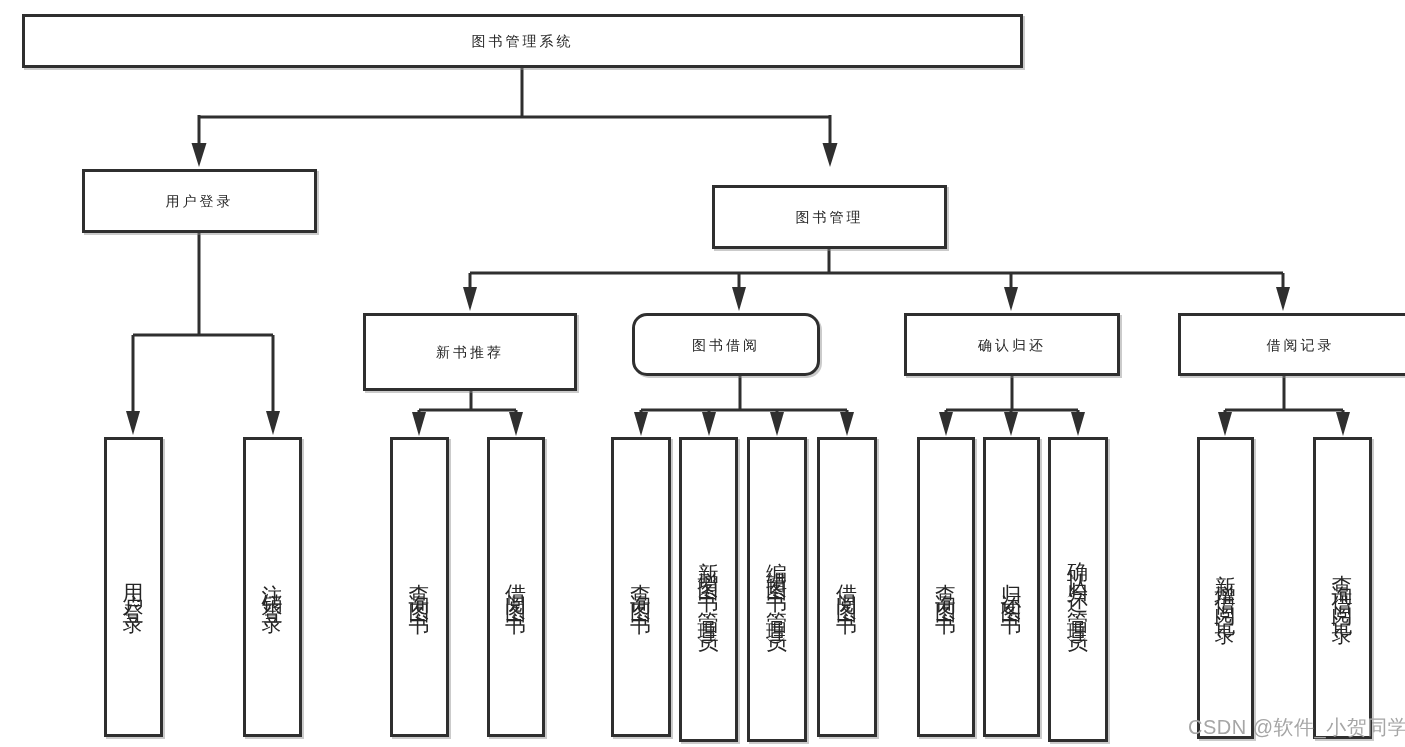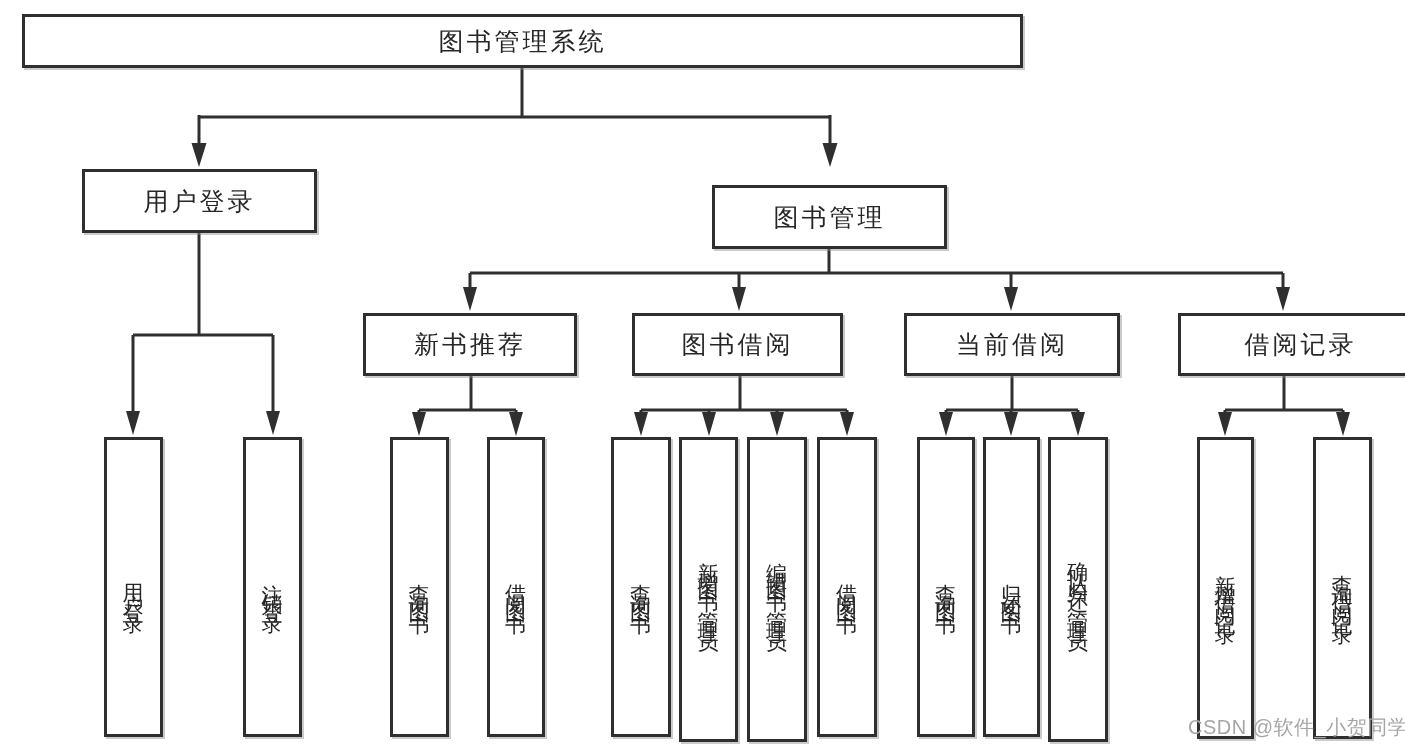--- a/index.html
+++ b/index.html
@@ -27,21 +27,21 @@
     border: 3px solid #2f2f2f;
     background: #ffffff;
     display: flex;
     align-items: center;
     justify-content: center;
     color: #262626;
     z-index: 2;
     box-shadow: 2px 2px 0 rgba(140,140,140,0.45);
   }
   .h-label {
-    font-size: 25px;
+    font-size: 14px;
     letter-spacing: 3px;
     white-space: nowrap;
     line-height: 1;
   }
   .v-label {
     writing-mode: vertical-rl;
     text-orientation: mixed;
     font-size: 21px;
     letter-spacing: 10px;
     line-height: 1;
@@ -122,28 +122,28 @@
     <span class="h-label">图书管理系统</span>
   </div>
 
   <div class="node" style="left:82px; top:169px; width:235px; height:64px;">
     <span class="h-label">用户登录</span>
   </div>
   <div class="node" style="left:712px; top:185px; width:235px; height:64px;">
     <span class="h-label">图书管理</span>
   </div>
 
-  <div class="node" style="left:363px; top:313px; width:214px; height:63px;">
+  <div class="node" style="left:363px; top:313px; width:214px; height:78px;">
     <span class="h-label">新书推荐</span>
   </div>
-  <div class="node" style="left:632px; top:313px; width:211px; height:63px;">
+  <div class="node" style="left:632px; top:313px; width:188px; height:63px;border-radius:15px;">
     <span class="h-label">图书借阅</span>
   </div>
   <div class="node" style="left:904px; top:313px; width:216px; height:63px;">
-    <span class="h-label">当前借阅</span>
+    <span class="h-label">确认归还</span>
   </div>
   <div class="node" style="left:1178px; top:313px; width:245px; height:63px;">
     <span class="h-label">借阅记录</span>
   </div>
 
   <div class="node" style="left:104px; top:437px; width:59px; height:300px;">
     <span class="v-label">用户登录</span>
   </div>
   <div class="node" style="left:243px; top:437px; width:59px; height:300px;">
     <span class="v-label">注销登录</span>

